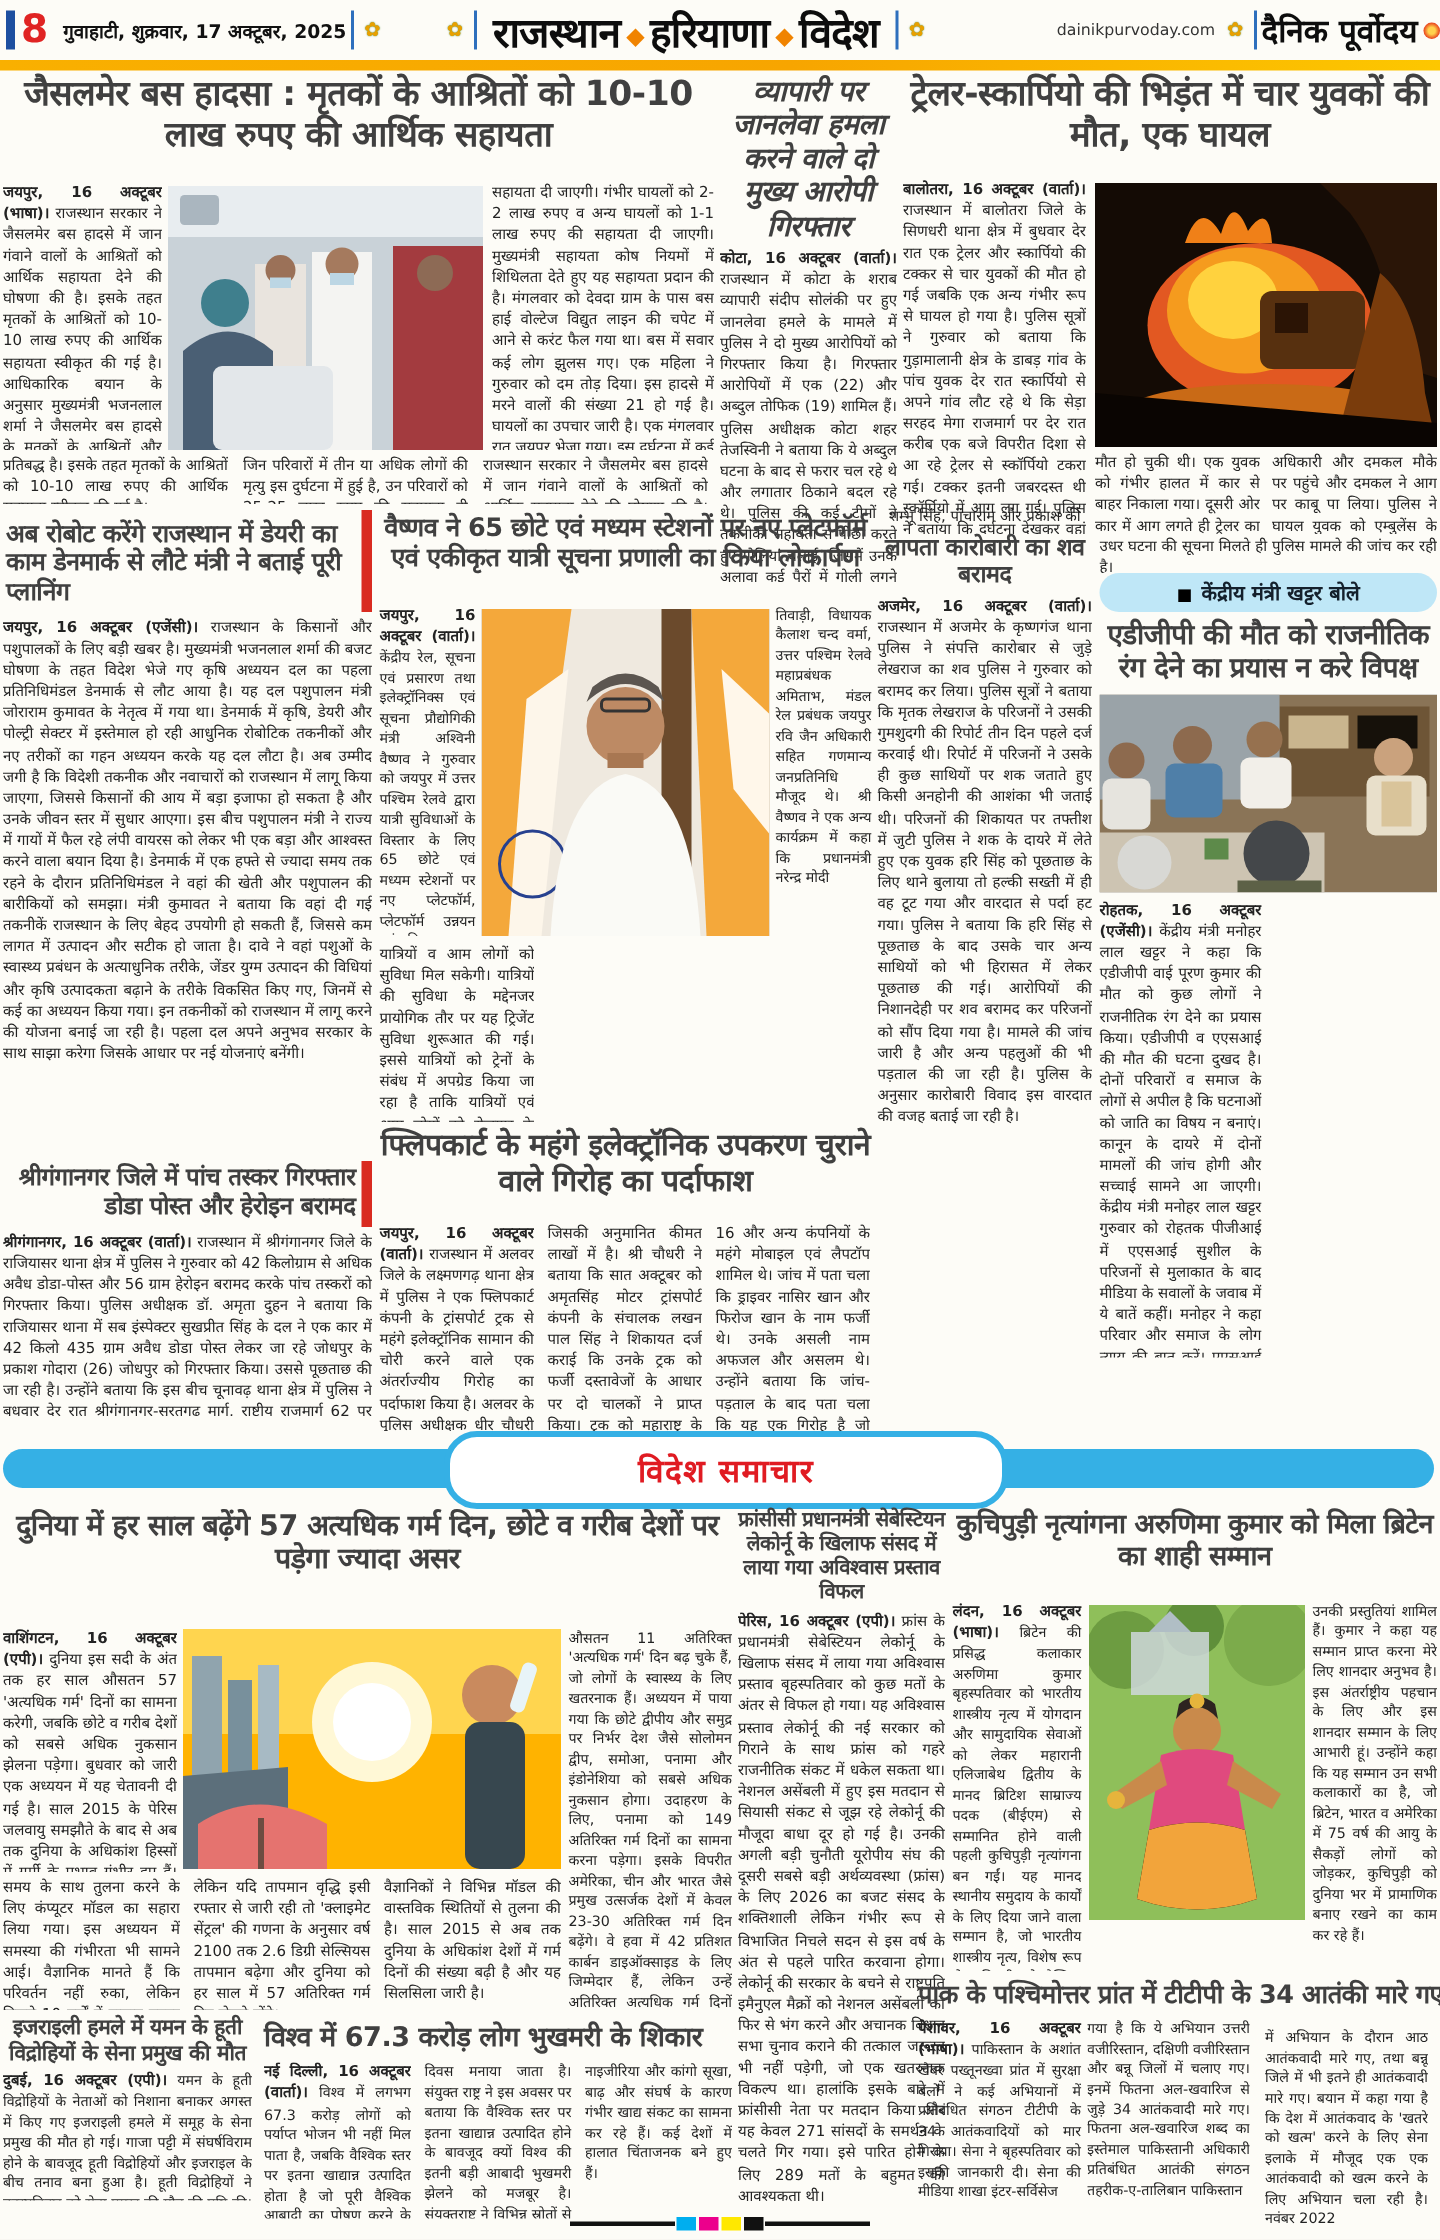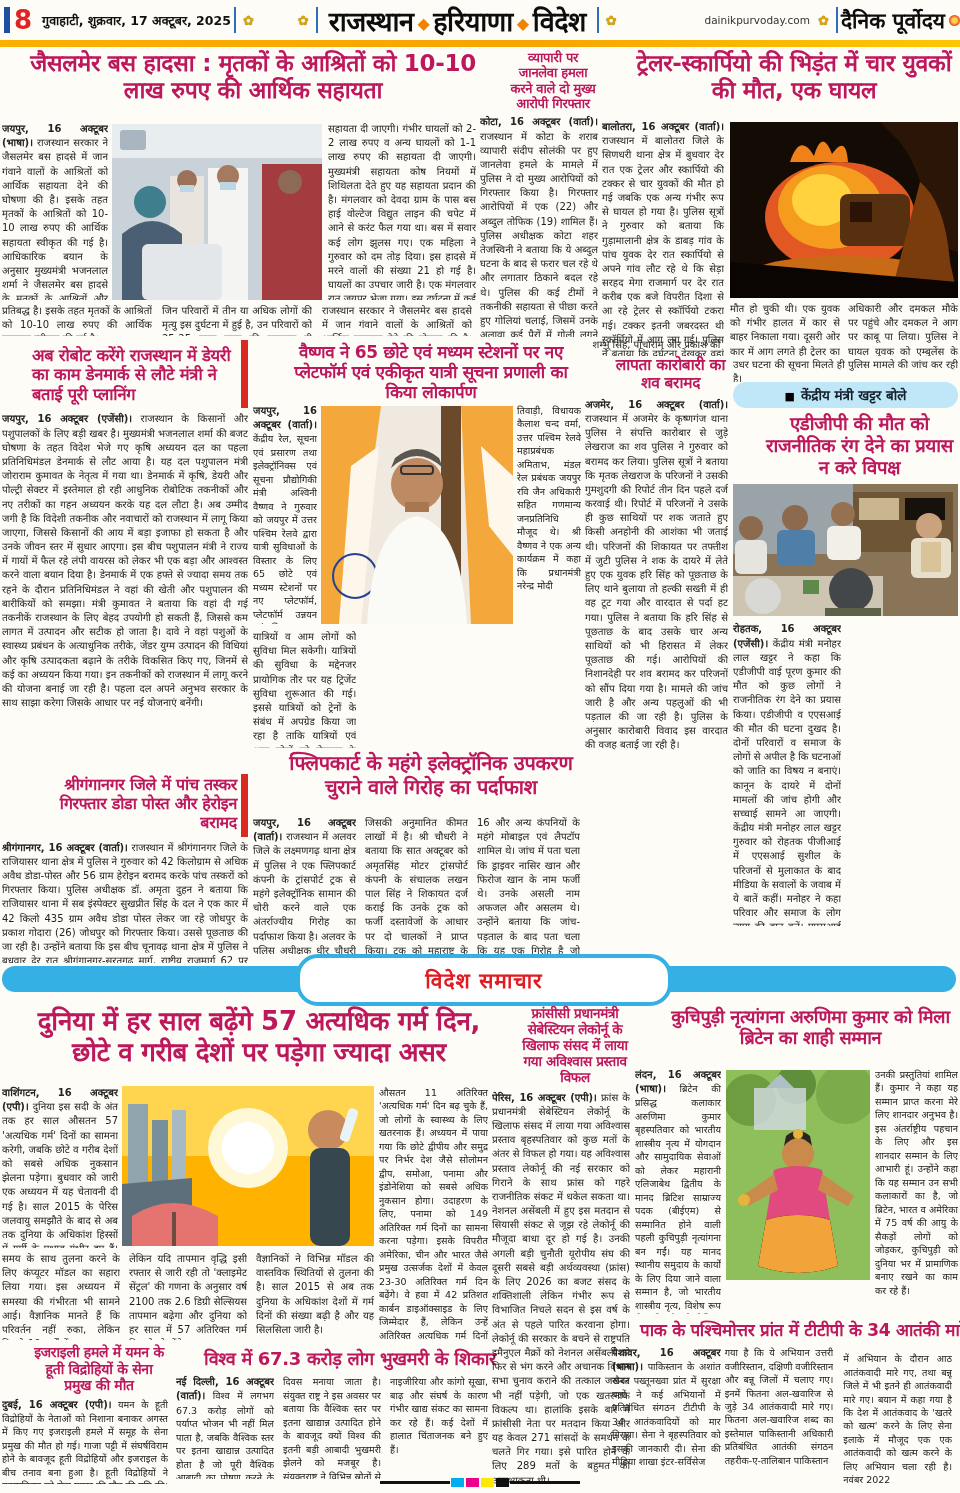--- a/index.html
+++ b/index.html
@@ -14,21 +14,21 @@
   .flower{font-size:13px;color:#e8a000;margin:0 4px;text-shadow:0 0 1px #3d7a1e;}
   .vline{width:2px;height:26px;background:#2e6fbd;margin:0 3px;}
   .section-title{font-size:27px;font-weight:700;color:#0d0d0d;white-space:nowrap;margin:0 8px;letter-spacing:-0.5px;}
   .diamond{color:#f08300;font-size:16px;margin:0 4px;vertical-align:middle;}
   .site{font-size:10.5px;color:#333;white-space:nowrap;margin:0 4px;}
   .masthead{font-size:21px;font-weight:700;color:#0d0d0d;white-space:nowrap;margin-right:2px;}
   .sunlogo{width:11px;height:11px;border-radius:50%;background:radial-gradient(#ffd24d 30%,#e8401c 70%);display:inline-block;margin-left:2px;}
   .toprule{position:absolute;left:0;top:40px;width:960px;height:7px;background:linear-gradient(90deg,#f9b000,#f7a500 55%,#fdc700);}
 
   
-  .hl{font-weight:700;color:#be185d;text-align:center;line-height:1.18;letter-spacing:-0.3px;margin-left:28px;}
+  .hl{font-weight:700;color:#404040;text-align:center;line-height:1.18;letter-spacing:-0.3px;}
   .bodytext{font-size:10px;line-height:1.42;text-align:justify;color:#232323;overflow:hidden;}
   .bodytext b{font-size:10px;}
   .cols2{column-count:2;column-gap:9px;}
   .cols3{column-count:3;column-gap:9px;}
   .clip{overflow:hidden;}
   .photo{overflow:hidden;background:#ccc;}
   .photo svg{display:block;width:100%;height:100%;}
 
   
   .eknazar-banner{background:#e02e24;border:3px solid #101010;color:#fff;font-weight:700;font-size:16px;text-align:center;padding:2px 0;}
@@ -102,21 +102,21 @@
       <p class="bodytext" style="margin:0;">सहायता दी जाएगी। गंभीर घायलों को 2-2 लाख रुपए व अन्य घायलों को 1-1 लाख रुपए की सहायता दी जाएगी। मुख्यमंत्री सहायता कोष नियमों में शिथिलता देते हुए यह सहायता प्रदान की है। मंगलवार को देवदा ग्राम के पास बस हाई वोल्टेज विद्युत लाइन की चपेट में आने से करंट फैल गया था। बस में सवार कई लोग झुलस गए। एक महिला ने गुरुवार को दम तोड़ दिया। इस हादसे में मरने वालों की संख्या 21 हो गई है। घायलों का उपचार जारी है। एक मंगलवार रात जयपुर भेजा गया। इस दुर्घटना में कई अन्य घायल अभी भी गंभीर बने हुए हैं।</p>
     </div>
     <div class="abs" style="left:0;top:254px;width:474px;height:32px;display:flex;gap:10px;">
       <p class="bodytext clip" style="margin:0;width:150px;">प्रतिबद्ध है। इसके तहत मृतकों के आश्रितों को 10-10 लाख रुपए की आर्थिक सहायता स्वीकृत की गई है।</p>
       <p class="bodytext clip" style="margin:0;width:150px;">जिन परिवारों में तीन या अधिक लोगों की मृत्यु इस दुर्घटना में हुई है, उन परिवारों को 25-25 लाख रुपए की सहायता दी जाएगी।</p>
       <p class="bodytext clip" style="margin:0;width:150px;">राजस्थान सरकार ने जैसलमेर बस हादसे में जान गंवाने वालों के आश्रितों को आर्थिक सहायता देने की घोषणा की है। इसके तहत मृतकों के आश्रितों को 10-10 लाख रुपए की आर्थिक सहायता स्वीकृत की गई है। आधिकारिक बयान के अनुसार मुख्यमंत्री भजनलाल शर्मा ने जैसलमेर बस हादसे के मृतकों के आश्रितों और घायलों के लिए आर्थिक सहायता स्वीकृत की है। मुख्यमंत्री ने कहा कि शोक की इस घड़ी में राज्य सरकार मृतकों के परिजनों के साथ खड़ी है तथा उन्हें पूरी मदद देने और घायलों के हरसंभव उपचार के लिए सरकार</p>
     </div>
   </div>
 
   <div class="abs" style="left:480px;top:50px;width:118px;height:286px;">
-    <div class="hl" style="font-size:13px;">व्यापारी पर जानलेवा हमला करने वाले दो मुख्य आरोपी गिरफ्तार</div>
+    <div class="hl" style="font-size:19px;font-style:italic;">व्यापारी पर जानलेवा हमला करने वाले दो मुख्य आरोपी गिरफ्तार</div>
     <p class="bodytext clip" style="margin:4px 0 0 0;height:222px;"><b>कोटा, 16 अक्टूबर (वार्ता)।</b> <span>राजस्थान में कोटा के शराब व्यापारी संदीप सोलंकी पर हुए जानलेवा हमले के मामले में पुलिस ने दो मुख्य आरोपियों को गिरफ्तार किया है। गिरफ्तार आरोपियों में एक (22) और अब्दुल तोफिक (19) शामिल हैं। पुलिस अधीक्षक कोटा शहर तेजस्विनी ने बताया कि ये अब्दुल घटना के बाद से फरार चल रहे थे और लगातार ठिकाने बदल रहे थे। पुलिस की कई टीमों ने तकनीकी सहायता से पीछा करते हुए गोलियां चलाई, जिसमें उनके अलावा कई पैरों में गोली लगने का भी सामने आया। वारदात के बाद से पीछे की जांच चल रही थी। पुलिस ने बताया कि दोनों आरोपियों ने फिल्मी तर्ज पर व्यापारी पर हमला किया था। उनसे पूछताछ की जा रही है और हमले के कारणों की जांच जारी है।</span></p>
   </div>
 
   <div class="abs" style="left:602px;top:50px;width:356px;height:306px;">
     <div class="hl" style="font-size:23px;height:64px;">ट्रेलर-स्कार्पियो की भिड़ंत में चार युवकों की मौत, एक घायल</div>
     <div class="abs clip" style="left:0;top:70px;width:122px;height:236px;">
       <p class="bodytext" style="margin:0;"><b>बालोतरा, 16 अक्टूबर (वार्ता)।</b> <span>राजस्थान में बालोतरा जिले के सिणधरी थाना क्षेत्र में बुधवार देर रात एक ट्रेलर और स्कार्पियो की टक्कर से चार युवकों की मौत हो गई जबकि एक अन्य गंभीर रूप से घायल हो गया है। पुलिस सूत्रों ने गुरुवार को बताया कि गुड़ामालानी क्षेत्र के डाबड़ गांव के पांच युवक देर रात स्कार्पियो से अपने गांव लौट रहे थे कि सेड़ा सरहद मेगा राजमार्ग पर देर रात करीब एक बजे विपरीत दिशा से आ रहे ट्रेलर से स्कॉर्पियो टकरा गई। टक्कर इतनी जबरदस्त थी स्कॉर्पियो में आग लग गई। पुलिस ने बताया कि दुर्घटना देखकर वहां अन्य वाहनों में सवार लोगों ने उन्हें बचाने का प्रयास किया, लेकिन आग की लपटें तेज होने से युवकों को कार से बाहर निकालने में देर हो गई। जब तक उन्हें निकाला गया तब तक मोहन सिंह,</span></p>
     </div>
     <div class="abs photo" style="left:128px;top:72px;width:228px;height:176px;">
       <svg viewBox="0 0 228 176" preserveAspectRatio="none">
@@ -226,21 +226,21 @@
   </div>
 
   <div>
     <div class="videsh-bar"></div>
     <div class="videsh-capsule">
       <span>विदेश समाचार</span>
     </div>
   </div>
 
   <div class="abs" style="left:2px;top:1006px;width:486px;height:334px;">
-    <div class="hl" style="font-size:26px;height:74px;">दुनिया में हर साल बढ़ेंगे 57 अत्यधिक गर्म दिन, छोटे व गरीब देशों पर पड़ेगा ज्यादा असर</div>
+    <div class="hl" style="font-size:19px;height:74px;">दुनिया में हर साल बढ़ेंगे 57 अत्यधिक गर्म दिन, छोटे व गरीब देशों पर पड़ेगा ज्यादा असर</div>
     <div class="abs clip" style="left:0;top:80px;width:116px;height:162px;">
       <p class="bodytext" style="margin:0;"><b>वाशिंगटन, 16 अक्टूबर (एपी)।</b> <span>दुनिया इस सदी के अंत तक हर साल औसतन 57 'अत्यधिक गर्म' दिनों का सामना करेगी, जबकि छोटे व गरीब देशों को सबसे अधिक नुकसान झेलना पड़ेगा। बुधवार को जारी एक अध्ययन में यह चेतावनी दी गई है। साल 2015 के पेरिस जलवायु समझौते के बाद से अब तक दुनिया के अधिकांश हिस्सों में गर्मी के प्रभाव गंभीर हुए हैं। अध्ययन के मुताबिक 'वर्ल्ड वेदर एट्रिब्यूशन' और 'क्लाइमेट सेंट्रल' के वैज्ञानिकों ने विभिन्न मॉडल की</span></p>
     </div>
     <div class="abs photo" style="left:120px;top:80px;width:252px;height:160px;">
       <svg viewBox="0 0 252 160" preserveAspectRatio="none">
         <rect width="252" height="160" fill="#ffb300"></rect>
         <rect width="252" height="70" fill="#ffd54f"></rect>
         <circle cx="126" cy="62" r="40" fill="#fff8d6"></circle>
         <circle cx="126" cy="62" r="26" fill="#ffffff"></circle>
         <rect x="6" y="18" width="20" height="80" fill="#90a4ae"></rect>

